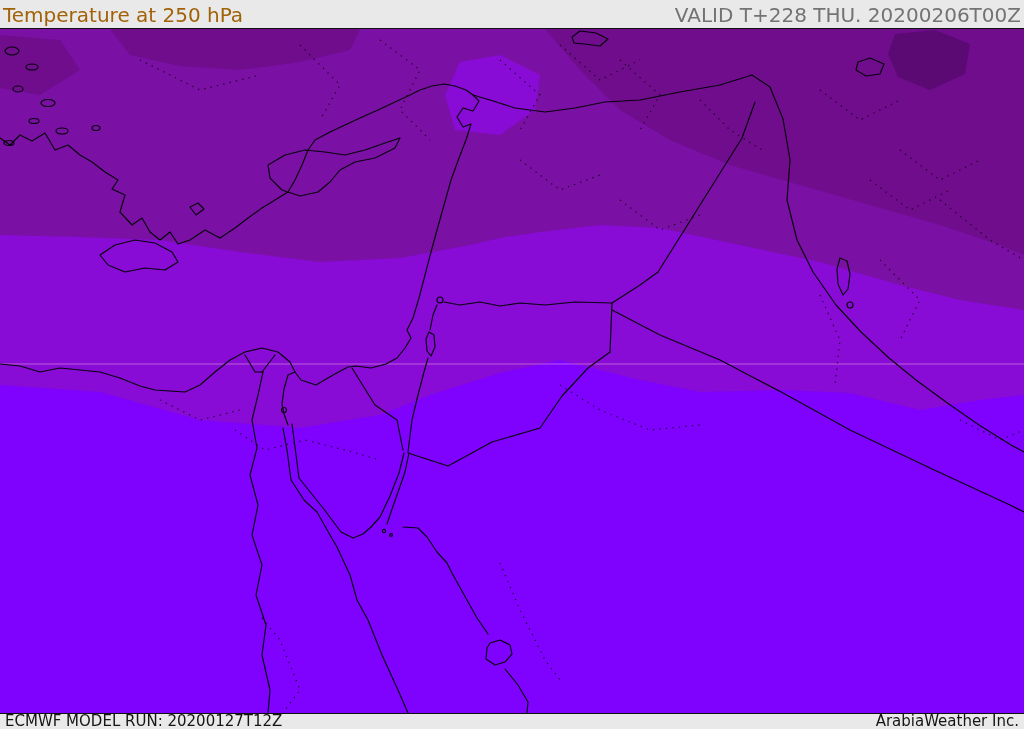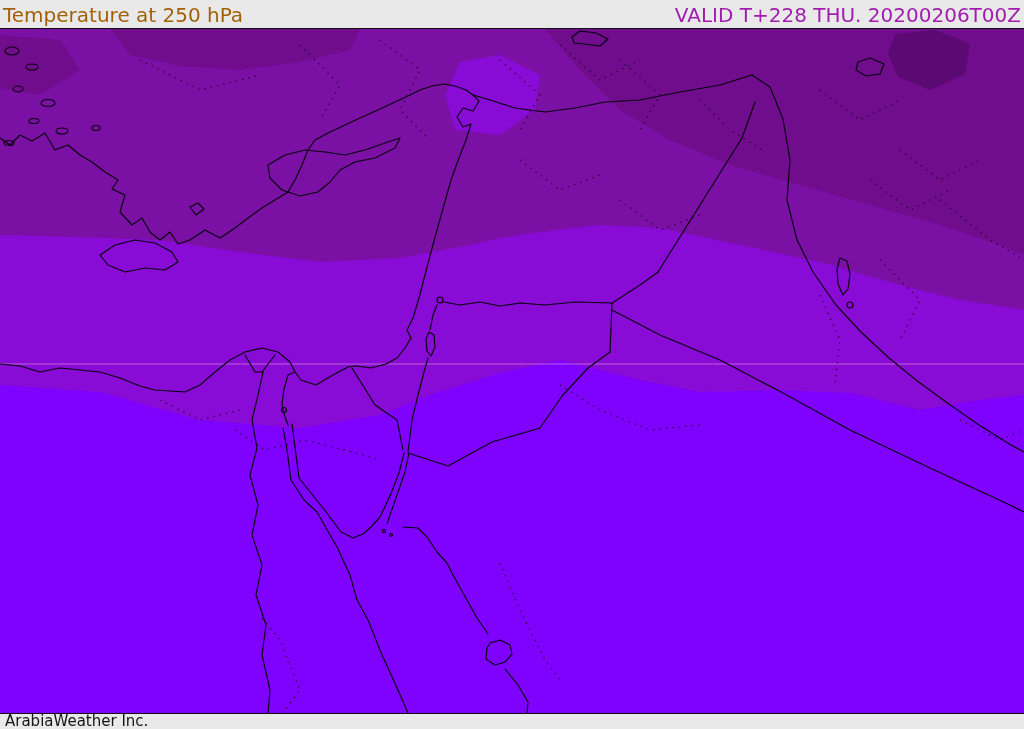--- a/index.html
+++ b/index.html
@@ -12,21 +12,21 @@
   .frame{position:relative;width:1024px;height:729px;}
   .titlebar{
     position:absolute;top:0;left:0;width:1024px;height:28px;
     background:#e9e9e9;display:flex;justify-content:space-between;align-items:flex-end;
     box-sizing:border-box;padding:0 3px;
   }
   .titlebar .t-left{
     font-size:20px;color:#a16207;letter-spacing:0px;line-height:26px;white-space:nowrap;
   }
   .titlebar .t-right{
-    font-size:20px;color:#a21caf;line-height:26px;white-space:nowrap;
+    font-size:20px;color:#737373;line-height:26px;white-space:nowrap;
   }
   .mapwrap{
     position:absolute;top:28px;left:0;width:1024px;height:686px;
     border-top:1px solid #111;border-bottom:1px solid #111;box-sizing:border-box;
     background:#7e02fe;
   }
   svg{display:block;}
   .statusbar{
     position:absolute;top:714px;left:0;width:1024px;height:15px;
     background:#e9e9e9;display:flex;justify-content:space-between;align-items:center;
@@ -145,16 +145,17 @@
         <path class="dotted" d="M820,266 L840,311 835,356"></path>
         <path class="dotted" d="M960,391 L1000,411 1024,401"></path>
         <path class="dotted" d="M870,151 L910,181 950,161"></path>
         <path class="dotted" d="M520,131 L560,161 600,146"></path>
         <path class="dotted" d="M620,171 L660,201 700,186"></path>
       </g>
     </svg>
   </div>
 
   <div class="statusbar">
+    <div class="s-left">ECMWF MODEL RUN: 20200127T12Z</div>
     <div class="s-right">ArabiaWeather Inc.</div>
   </div>
 
 </div>
 
 </body></html>

